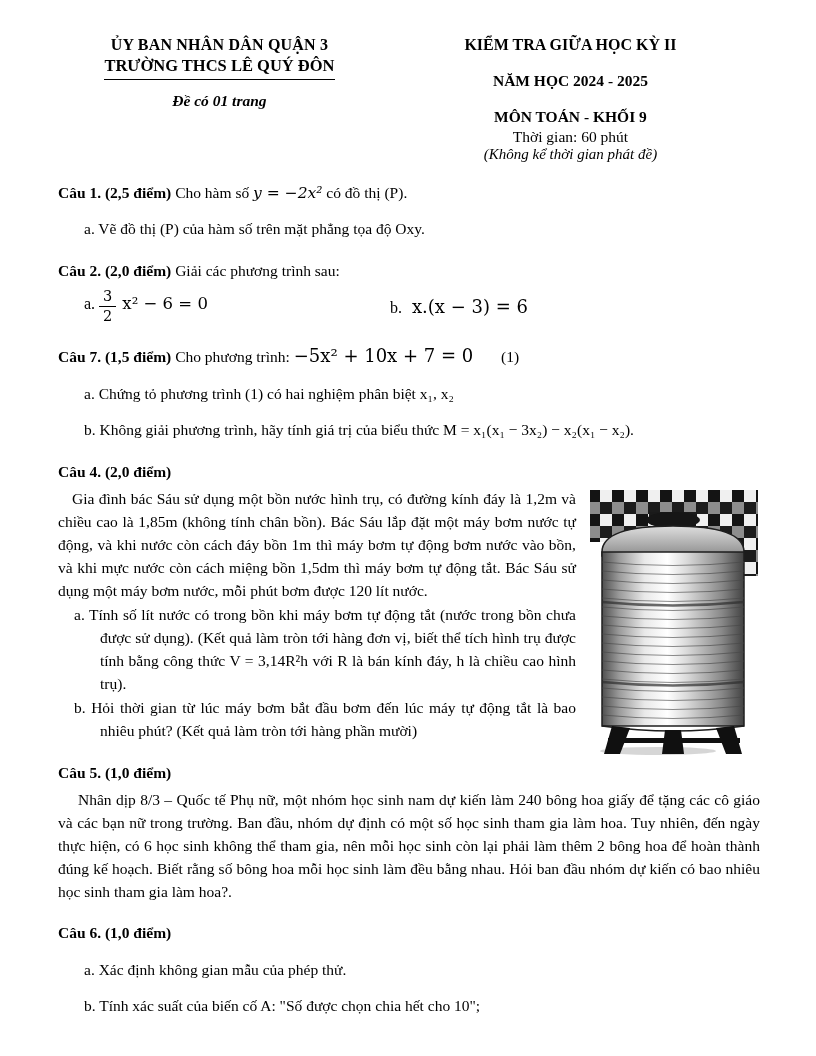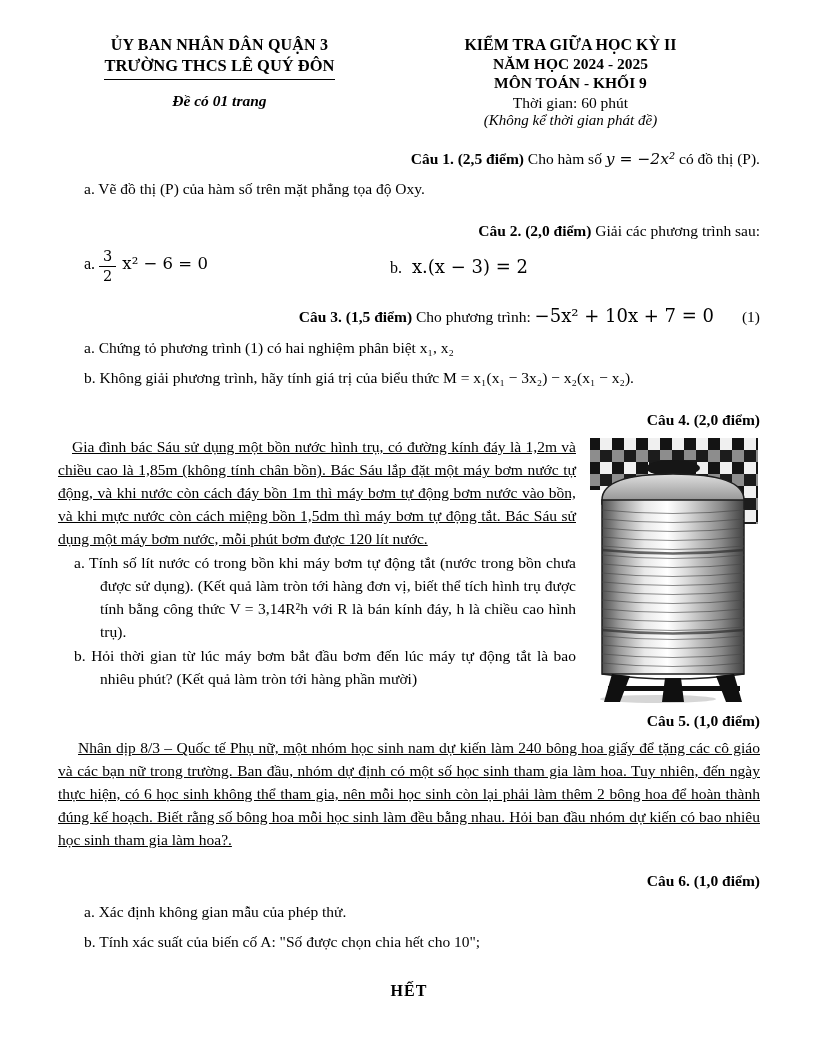--- a/index.html
+++ b/index.html
@@ -20,28 +20,28 @@
 
   
   .header { display: flex; margin-bottom: 12px; }
   .h-left  { width: 46%; text-align: center; }
   .h-right { width: 54%; text-align: center; }
   .h-left .l1 { font-size: 16px; font-weight: bold; letter-spacing: .2px; }
   .h-left .l2 { font-size: 16.5px; font-weight: bold; margin-top: 2px; }
   .h-left .l2 span { border-bottom: 1.5px solid #000; padding-bottom: 4px; }
   .h-left .l3 { font-size: 15.5px; font-weight: bold; font-style: italic; margin-top: 16px; }
   .h-right .r1 { font-size: 16px; font-weight: bold; }
-  .h-right .r2, .h-right .r3 { font-size: 15.5px; font-weight: bold; margin-top: 1px; }
+  .h-right .r2, .h-right .r3 { font-size: 15.5px; font-weight: bold; margin-top: 18px; }
   .h-right .r4 { font-size: 15.5px; margin-top: 2px; }
   .h-right .r5 { font-size: 15px; font-style: italic; }
 
   
-  .line { font-size: 15.5px; line-height: 1.45; margin-top: 19px; text-align: right; }
-  .sub  { font-size: 15.5px; line-height: 1.45; padding-left: 26px; margin-top: 8px; }
-  .para { font-size: 15.5px; line-height: 1.47; text-align: justify; margin-top: 5px; text-decoration: underline; }
+  .line { font-size: 15.5px; line-height: 1.45; margin-top: 19px; }
+  .sub  { font-size: 15.5px; line-height: 1.45; padding-left: 26px; margin-top: 14px; }
+  .para { font-size: 15.5px; line-height: 1.47; text-align: justify; margin-top: 5px; }
   .indent  { text-indent: 14px; }
   .indent2 { text-indent: 20px; }
   .hang {
     font-size: 15.5px; line-height: 1.47; text-align: justify;
     padding-left: 42px; text-indent: -26px; margin-top: 2px;
   }
 
   
   .math    { font-family: "DejaVu Serif", serif; font-style: italic; font-size: 15.5px; }
   .math-md { font-family: "DejaVu Serif", serif; font-size: 16.5px; }
@@ -109,28 +109,28 @@
       <span>Giải các phương trình sau:</span>
     </p>
     <div class="q2-row">
       <div class="q2a">
         <span>a.</span>
         <span class="frac"><span class="num">3</span><span class="den">2</span></span>
         <span class="math-md">x² − 6 = 0</span>
       </div>
       <div class="q2b">
         <span class="lbl">b.</span>
-        <span class="math-lg">x.(x − 3) = 2</span>
+        <span class="math-lg">x.(x − 3) = 6</span>
       </div>
     </div>
   </section>
 
   <section>
     <p class="line">
-      <span class="b">Câu 3.</span>
+      <span class="b">Câu 7.</span>
       <span class="b">(1,5 điểm)</span>
       <span>Cho phương trình:</span>
       <span class="math-lg">−5x² + 10x + 7 = 0</span>
       <span class="eqnum">(1)</span>
     </p>
     <p class="sub">a.  Chứng tỏ phương trình (1) có hai nghiệm phân biệt x₁, x₂</p>
     <p class="sub">b.  Không giải phương trình, hãy tính giá trị của biểu thức M = x₁(x₁ − 3x₂) − x₂(x₁ − x₂).</p>
   </section>
 
   <section>

